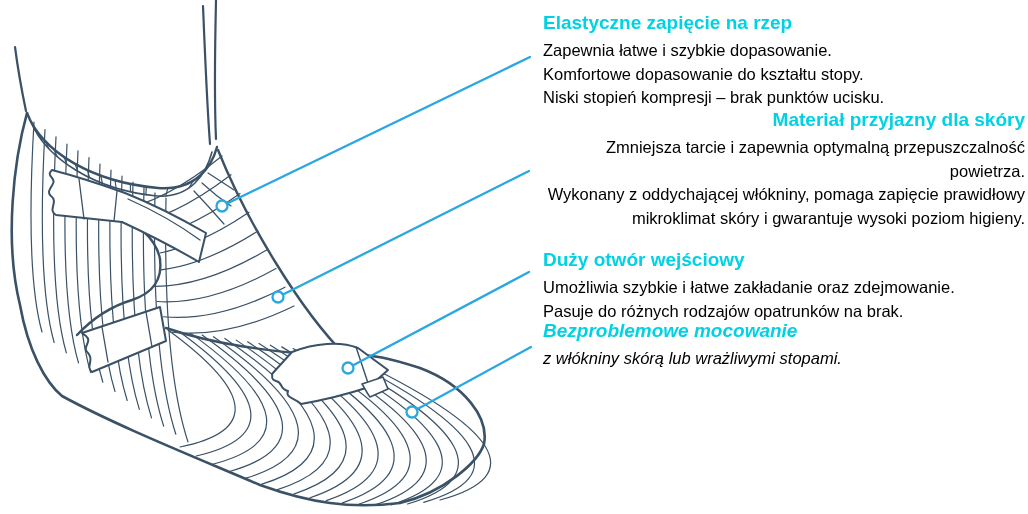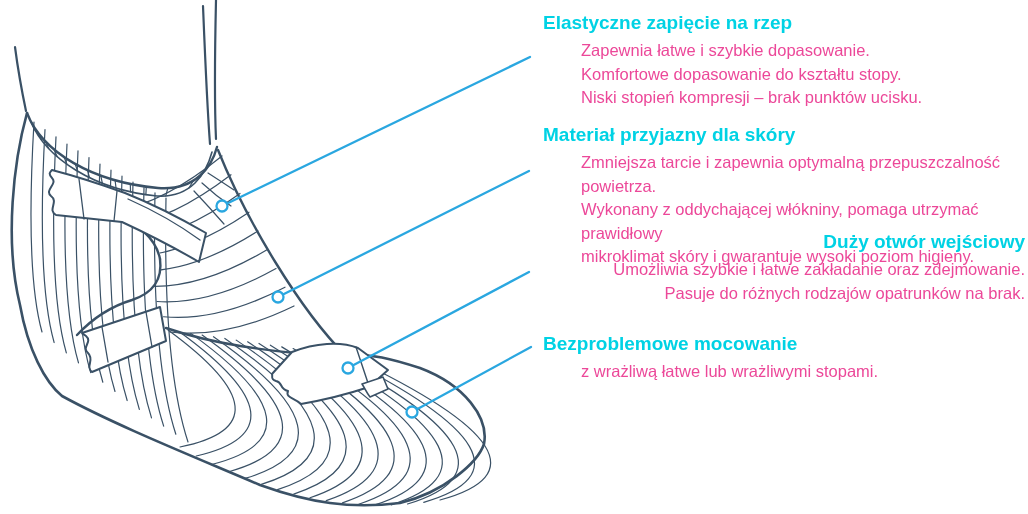--- a/index.html
+++ b/index.html
@@ -1,25 +1,25 @@
 <!DOCTYPE html>
 <html><head>
 <meta charset="utf-8">
 <style>
   html,body{margin:0;padding:0;background:#fff;}
   body{width:1028px;height:514px;overflow:hidden;font-family:"Liberation Sans",sans-serif;}
   .canvas{position:relative;width:1028px;height:514px;background:#fff;}
   svg#sock-svg{position:absolute;left:0;top:0;width:1028px;height:514px;}
   .callout{position:absolute;left:543px;width:482px;}
   .callout h3{margin:0 0 5px 0;font-size:19px;line-height:23px;font-weight:700;color:#00d2e4;letter-spacing:0;}
-  .callout .ln{font-size:16.5px;line-height:23.5px;color:#ec4899;margin-left:38px;}
+  .callout .ln{font-size:16.5px;line-height:23.5px;color:#000000;}
   #co-1{top:11px;}
-  #co-2{top:123px;}
-  #co-3{top:230px;text-align:right;}
-  #co-4{top:332px;}
+  #co-2{top:108px;text-align:right;}
+  #co-3{top:248px;}
+  #co-4{top:319px;font-style:italic;}
 </style>
 </head>
 <body>
 
 <div class="canvas">
 
   <svg id="sock-svg" viewBox="0 0 1028 514" xmlns="http://www.w3.org/2000/svg">
       <path d="M222,156 Q164,203 118,210" fill="none" stroke="#3a5166" stroke-width="1.2" stroke-linecap="round" stroke-linejoin="round"></path>
       <path d="M231,174.75 Q171.75,220 124.5,225.25" fill="none" stroke="#3a5166" stroke-width="1.2" stroke-linecap="round" stroke-linejoin="round"></path>
       <path d="M240,193.5 Q179.5,237 131,240.5" fill="none" stroke="#3a5166" stroke-width="1.2" stroke-linecap="round" stroke-linejoin="round"></path>
@@ -110,28 +110,28 @@
   <div class="callout" id="co-1">
     <h3>Elastyczne zapięcie na rzep</h3>
     <div class="ln">Zapewnia łatwe i szybkie dopasowanie.</div>
     <div class="ln">Komfortowe dopasowanie do kształtu stopy.</div>
     <div class="ln">Niski stopień kompresji – brak punktów ucisku.</div>
   </div>
 
   <div class="callout" id="co-2">
     <h3>Materiał przyjazny dla skóry</h3>
     <div class="ln">Zmniejsza tarcie i zapewnia optymalną przepuszczalność powietrza.</div>
-    <div class="ln">Wykonany z oddychającej włókniny, pomaga utrzymać prawidłowy</div>
+    <div class="ln">Wykonany z oddychającej włókniny, pomaga zapięcie prawidłowy</div>
     <div class="ln">mikroklimat skóry i gwarantuje wysoki poziom higieny.</div>
   </div>
 
   <div class="callout" id="co-3">
     <h3>Duży otwór wejściowy</h3>
     <div class="ln">Umożliwia szybkie i łatwe zakładanie oraz zdejmowanie.</div>
     <div class="ln">Pasuje do różnych rodzajów opatrunków na brak.</div>
   </div>
 
   <div class="callout" id="co-4">
     <h3>Bezproblemowe mocowanie</h3>
-    <div class="ln">z wrażliwą łatwe lub wrażliwymi stopami.</div>
+    <div class="ln">z włókniny skórą lub wrażliwymi stopami.</div>
   </div>
 
 </div>
 
 </body></html>

